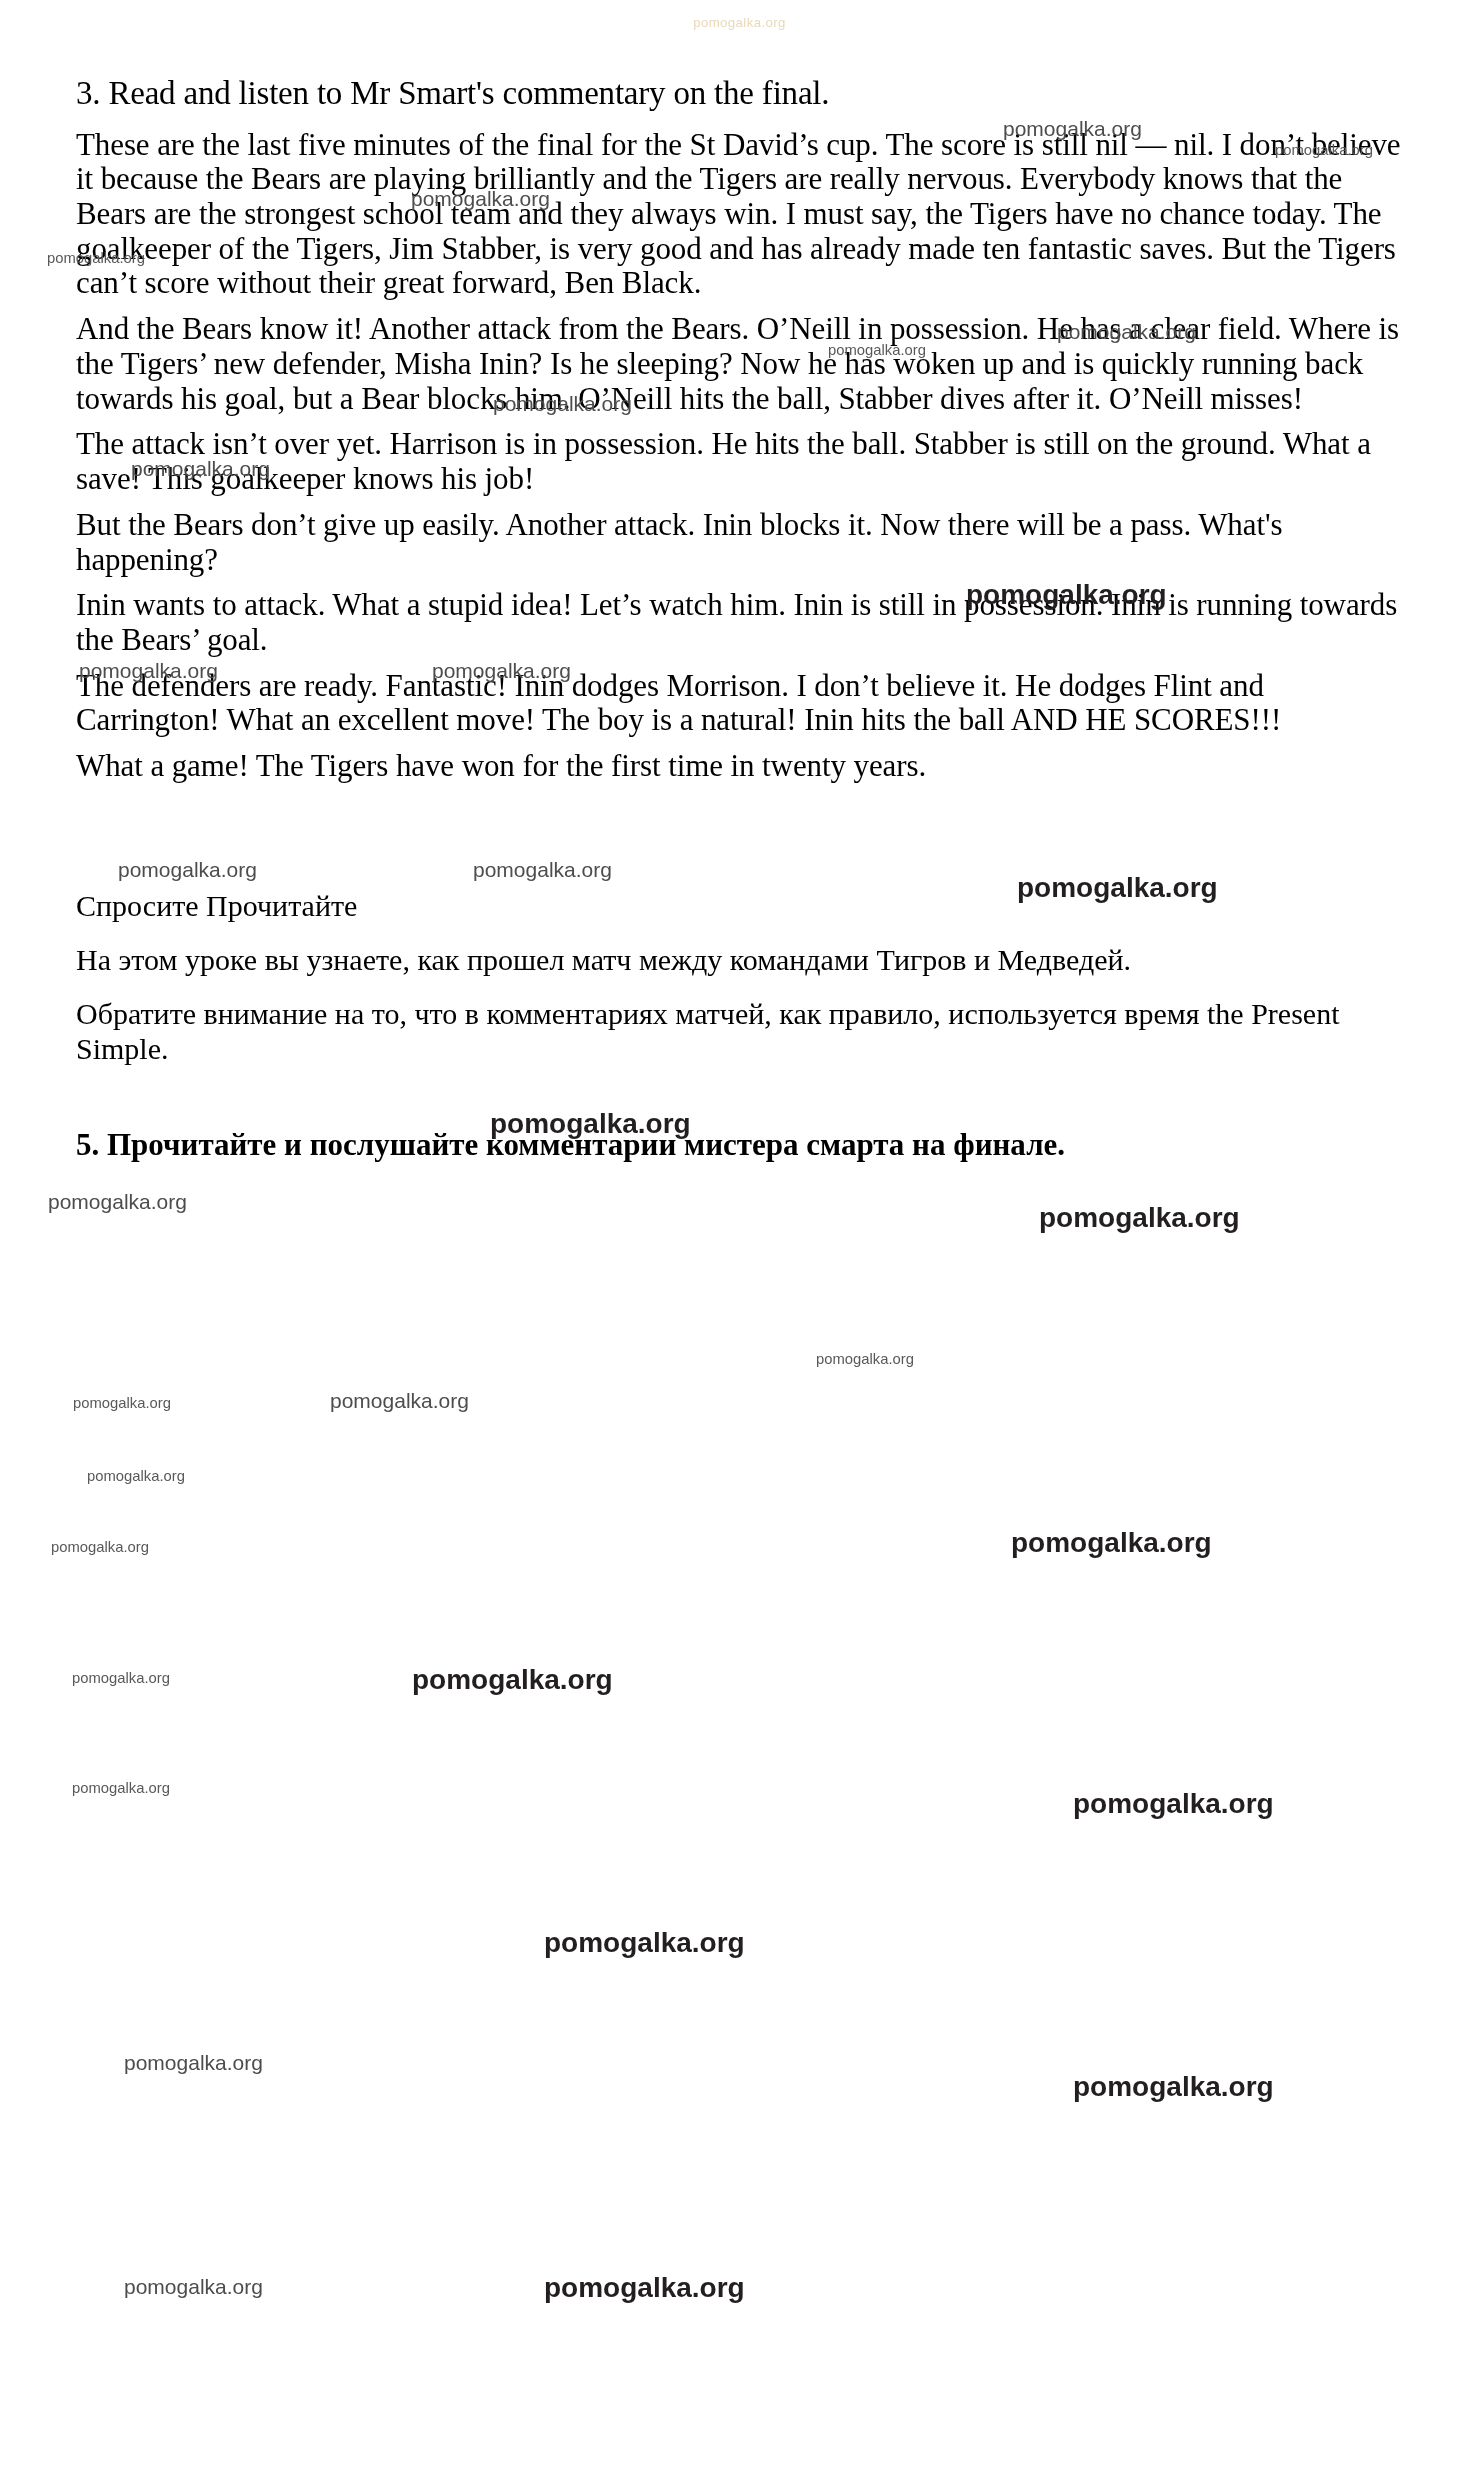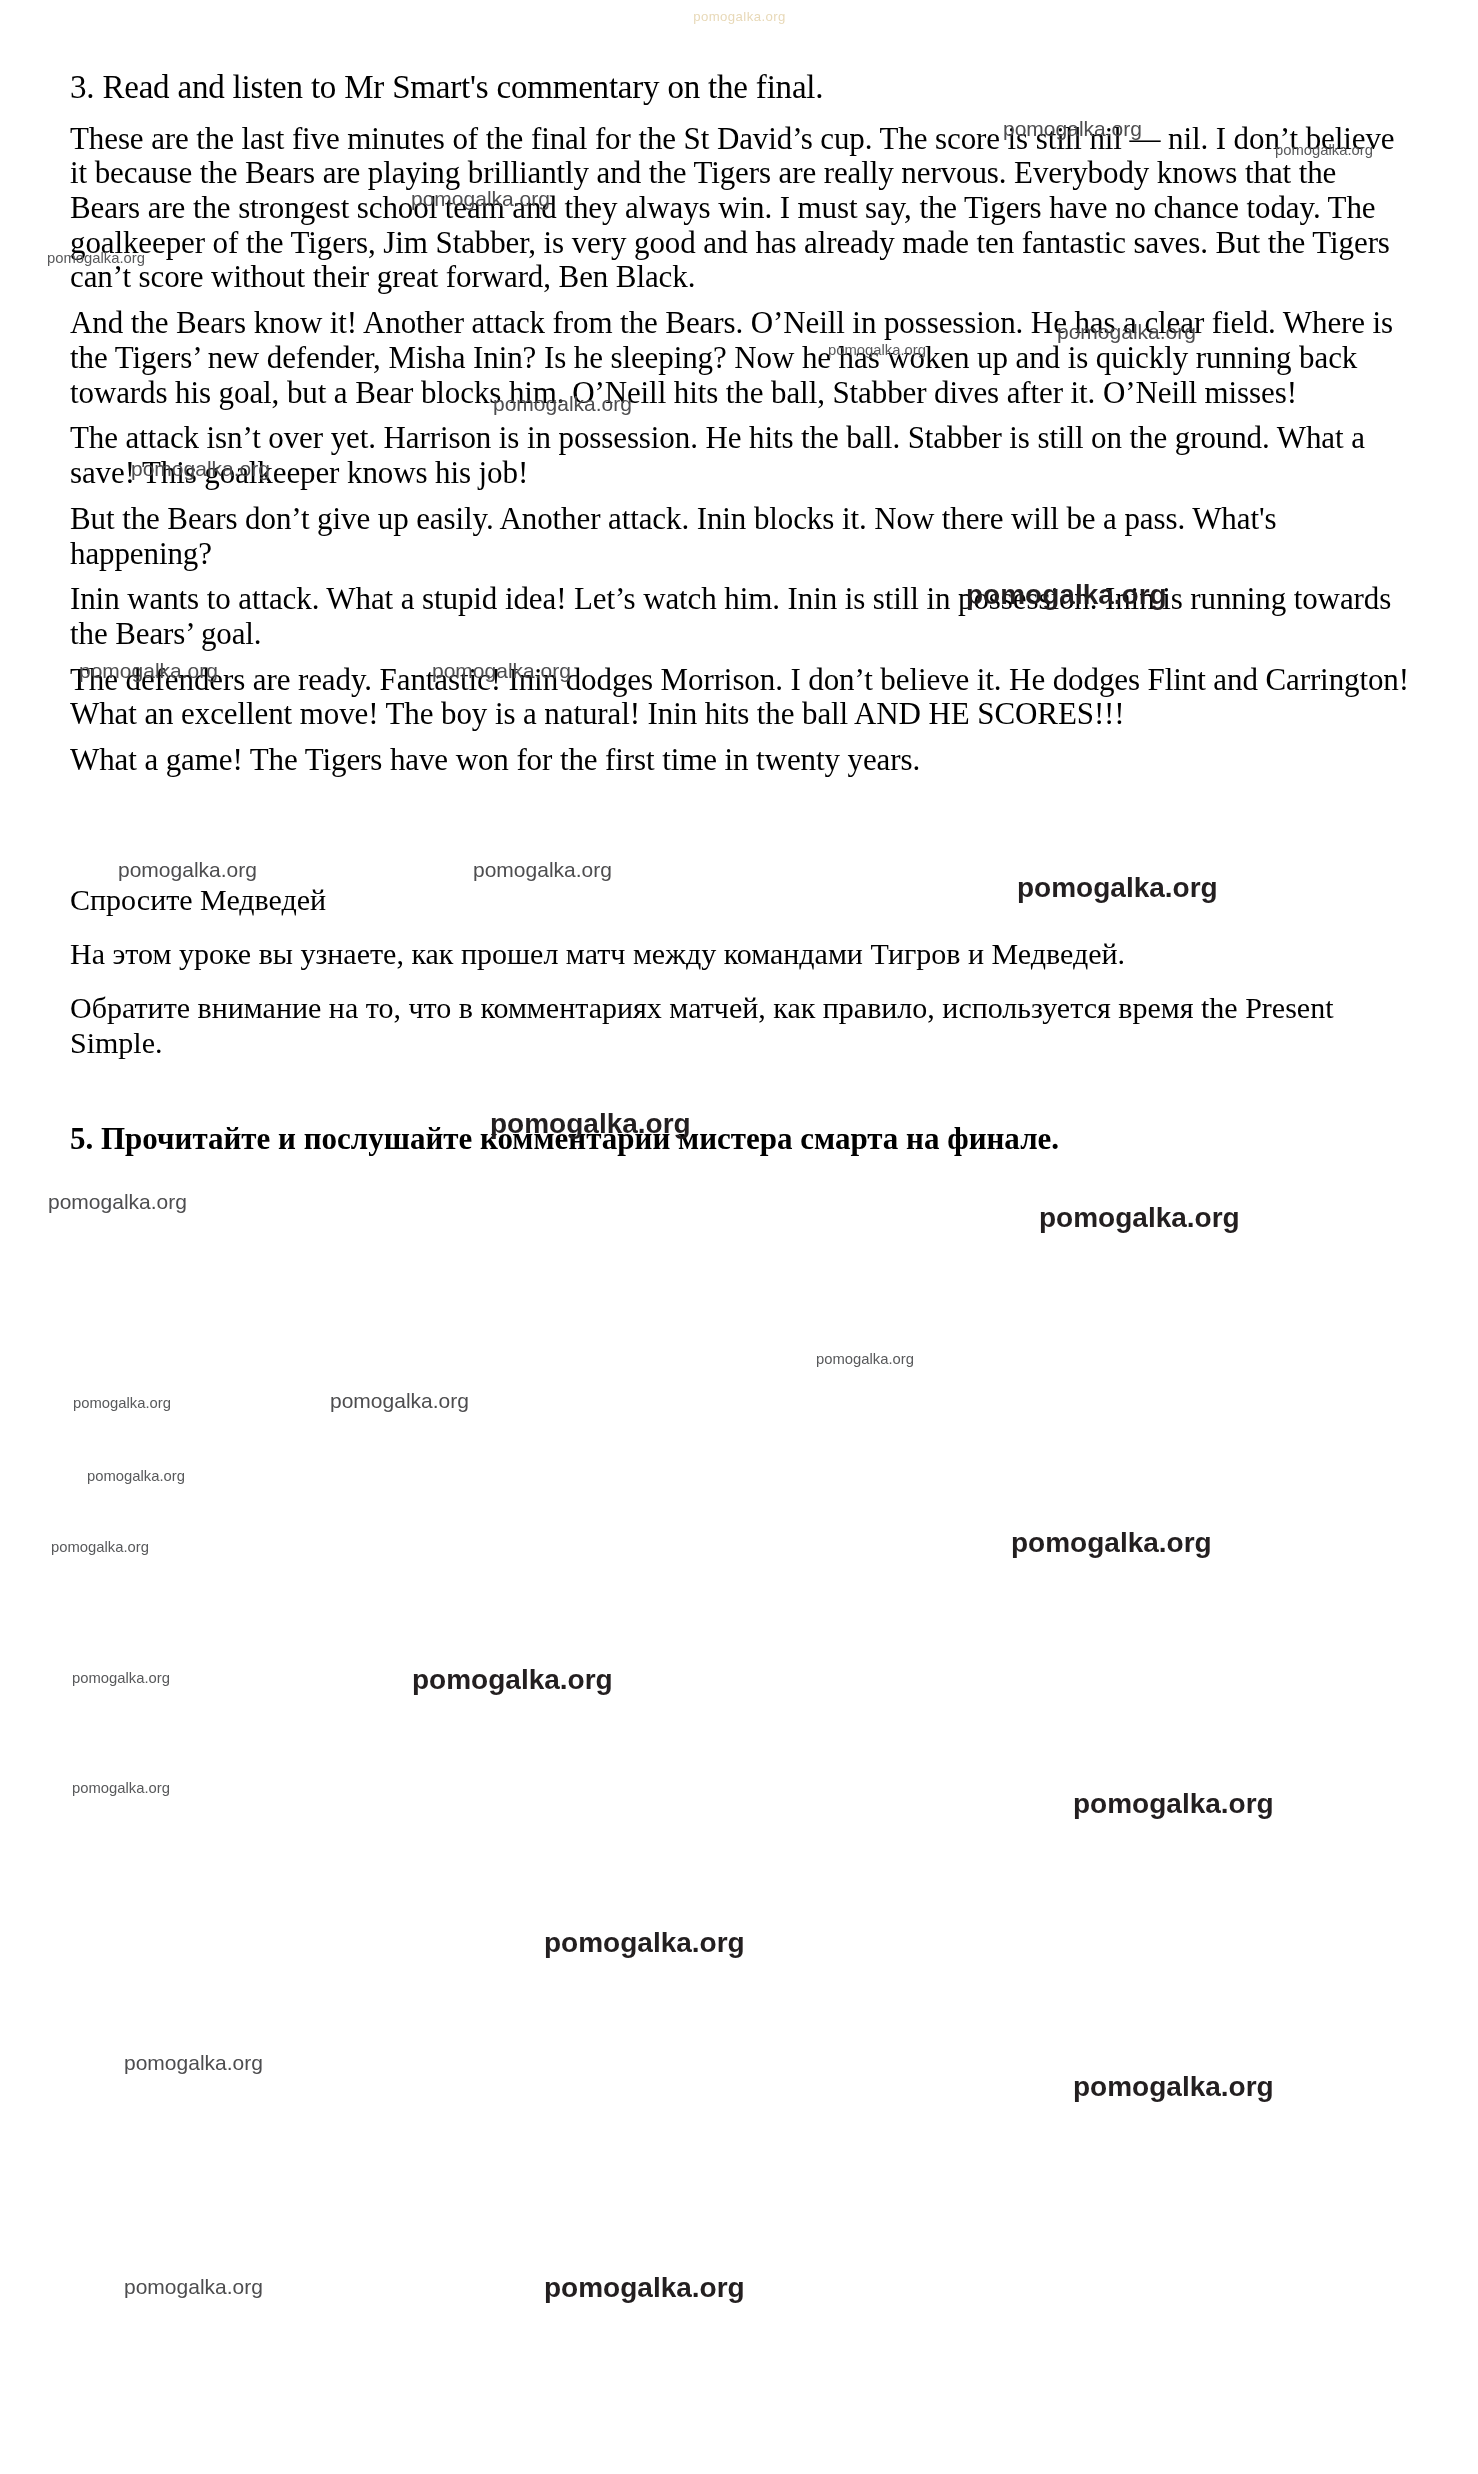--- a/index.html
+++ b/index.html
@@ -12,21 +12,21 @@
     min-height: 2475px;
     position: relative;
     font-family: "Liberation Serif", serif;
     color: #000000;
     overflow: hidden;
   }
   .page {
     position: relative;
     width: 1479px;
     height: 2475px;
-    padding: 0;
+    padding: 6px;
     box-sizing: border-box;
   }
   .content {
     position: relative;
     z-index: 2;
     padding: 0 70px 0 70px;
   }
   .top-mark {
     text-align: center;
     font-family: "Liberation Sans", sans-serif;
@@ -104,21 +104,21 @@
     <p class="para">These are the last five minutes of the final for the St David’s cup. The score is still nil — nil. I don’t believe it because the Bears are playing brilliantly and the Tigers are really nervous. Everybody knows that the Bears are the strongest school team and they always win. I must say, the Tigers have no chance today. The goalkeeper of the Tigers, Jim Stabber, is very good and has already made ten fantastic saves. But the Tigers can’t score without their great forward, Ben Black.</p>
     <p class="para">And the Bears know it! Another attack from the Bears. O’Neill in possession. He has a clear field. Where is the Tigers’ new defender, Misha Inin? Is he sleeping? Now he has woken up and is quickly running back towards his goal, but a Bear blocks him. O’Neill hits the ball, Stabber dives after it. O’Neill misses!</p>
     <p class="para">The attack isn’t over yet. Harrison is in possession. He hits the ball. Stabber is still on the ground. What a save! This goalkeeper knows his job!</p>
     <p class="para">But the Bears don’t give up easily. Another attack. Inin blocks it. Now there will be a pass. What's happening?</p>
     <p class="para">Inin wants to attack. What a stupid idea! Let’s watch him. Inin is still in possession. Inin is running towards the Bears’ goal.</p>
     <p class="para">The defenders are ready. Fantastic! Inin dodges Morrison. I don’t believe it. He dodges Flint and Carrington! What an excellent move! The boy is a natural! Inin hits the ball AND HE SCORES!!!</p>
     <p class="para">What a game! The Tigers have won for the first time in twenty years.</p>
 
     <div class="spacer-lg"></div>
 
-    <p class="ru">Спросите Медведей</p>
+    <p class="ru">Спросите Прочитайте</p>
     <p class="ru">На этом уроке вы узнаете, как прошел матч между командами Тигров и Медведей.</p>
     <p class="ru">Обратите внимание на то, что в комментариях матчей, как правило, используется время the Present Simple.</p>
 
     <div class="spacer-md"></div>
 
     <h2 class="ru-title">5. Прочитайте и послушайте комментарии мистера смарта на финале.</h2>
 
   </div>
 
   <div id="watermark-layer">

